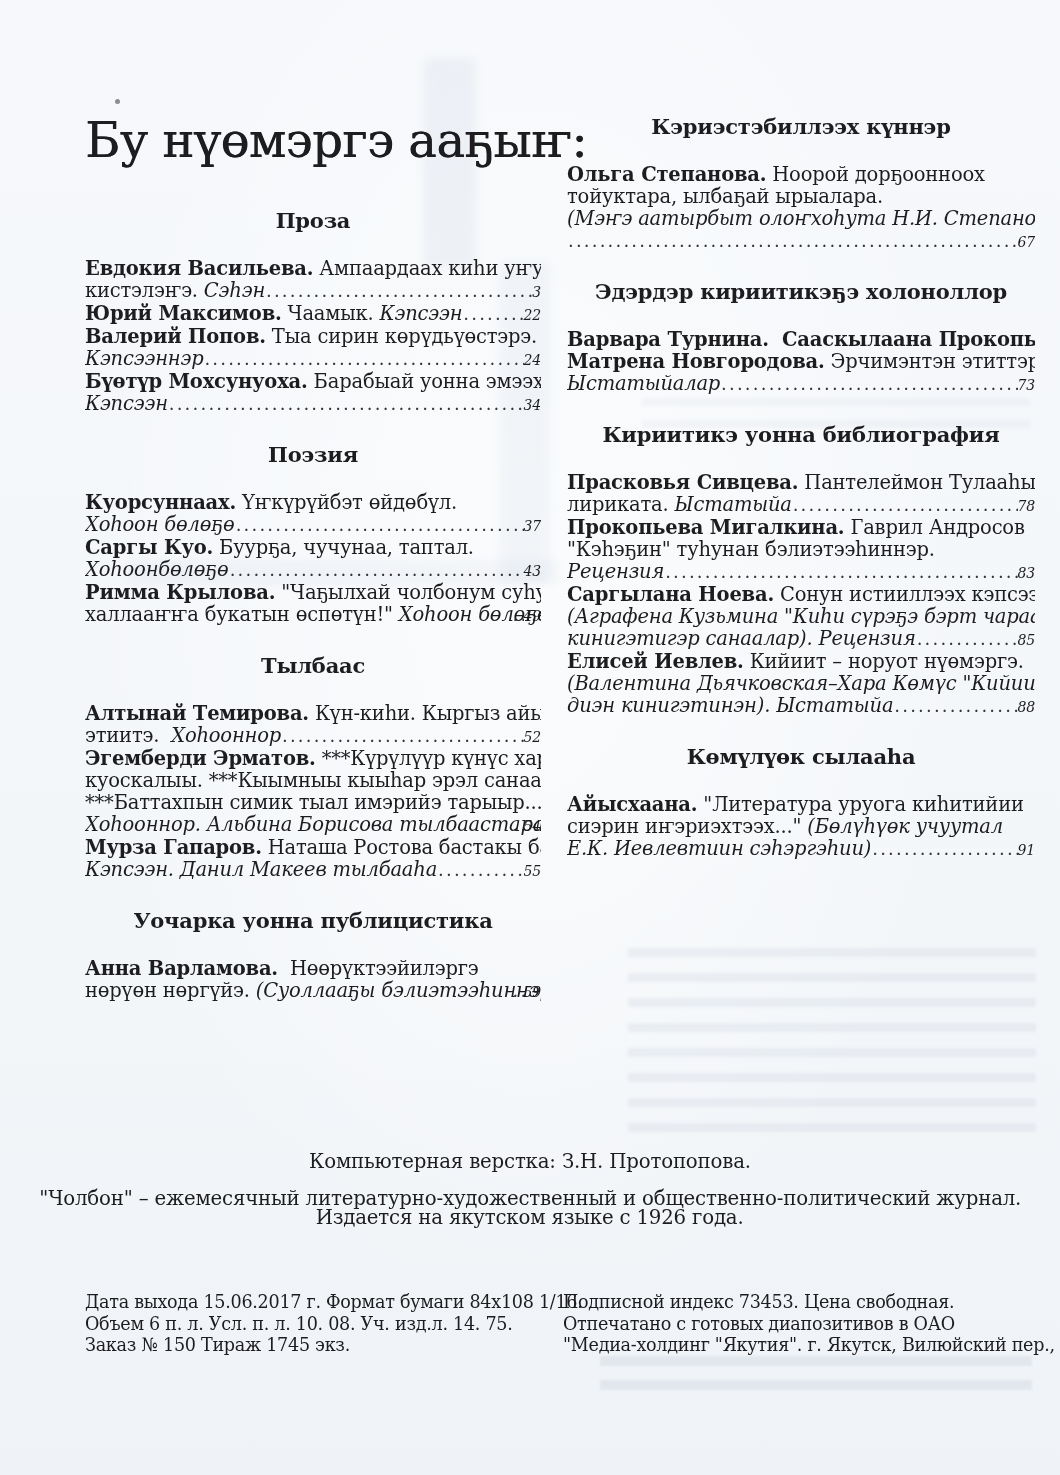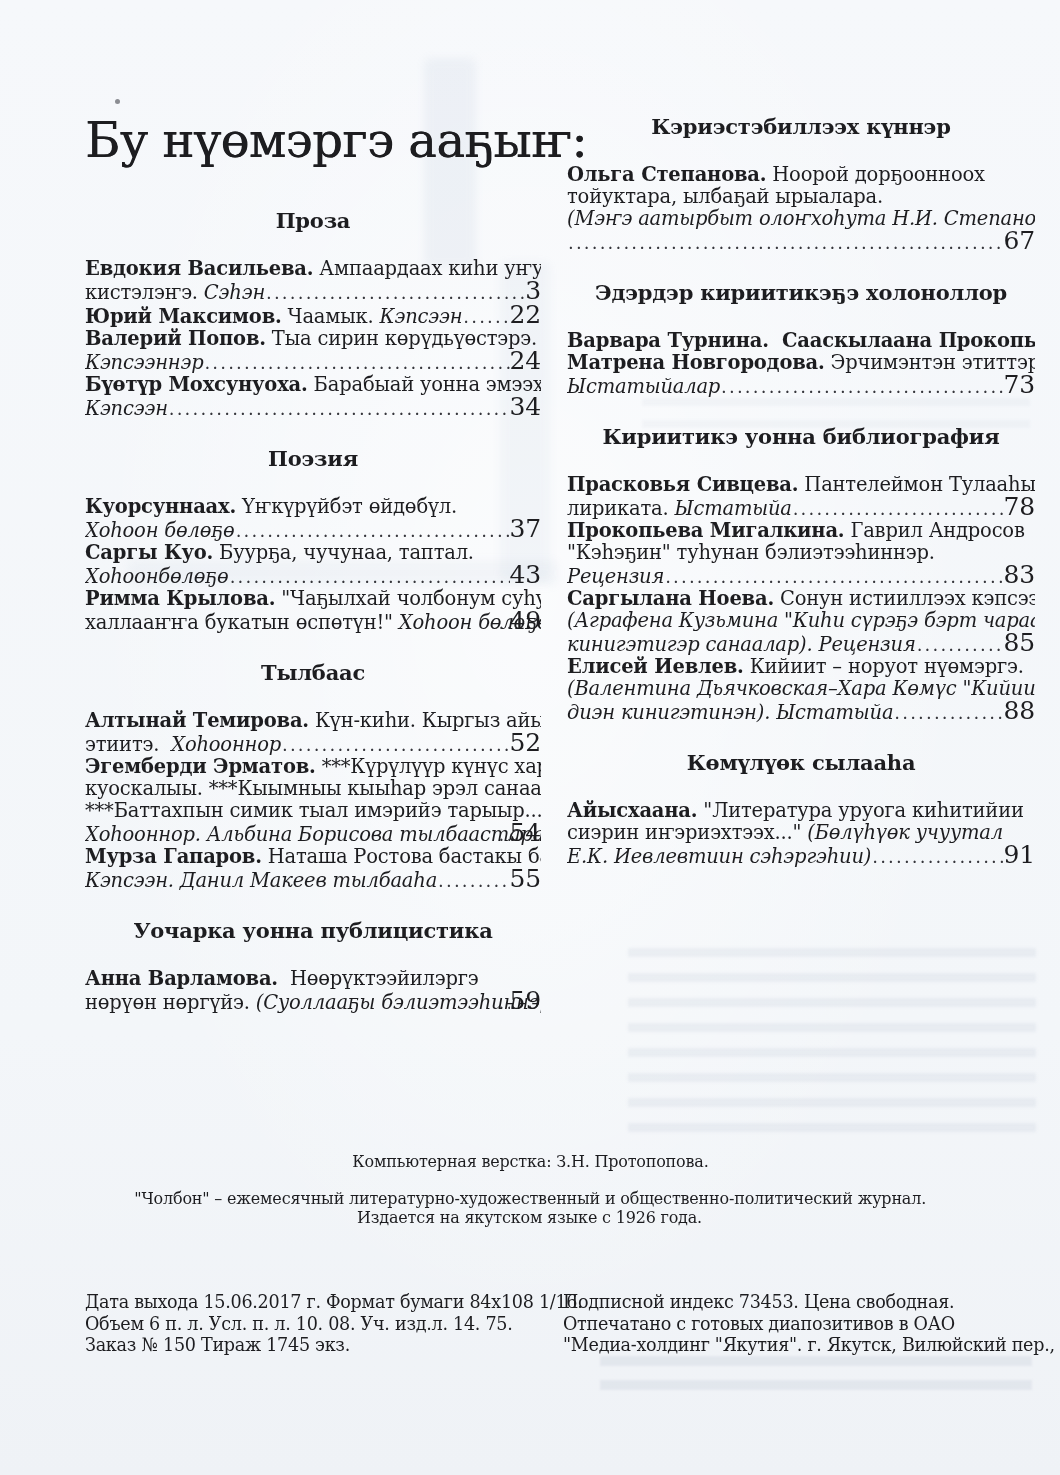--- a/index.html
+++ b/index.html
@@ -47,24 +47,24 @@
   }
   .txt{white-space:pre;flex:0 1 auto;min-width:0;}
   .seg-b{font-weight:bold;}
   .seg-i{font-style:italic;}
   .dots{flex:1 1 0;min-width:8px;overflow:hidden;white-space:nowrap;
     padding:0 3px 0 1px;color:#26262c;}
   .dots::after{
     content:"..................................................................................................";
     font-size:18px;letter-spacing:2.2px;opacity:.92;
   }
-  .pg{flex:0 0 auto;font-size:25px;}
+  .pg{flex:0 0 auto;font-style:italic;font-size:14px;}
   
   .colophon{position:absolute;left:0;right:0;top:1152px;text-align:center;}
-  .colophon .cline{font-size:17px;line-height:19.5px;}
+  .colophon .cline{font-size:21px;line-height:19.5px;}
   .colophon .cline > span{display:inline-block;transform:scaleX(.94);transform-origin:center;
     white-space:nowrap;letter-spacing:-0.2px;}
   .colophon .bold{font-weight:bold;}
   .colophon .gap{margin-top:17px;}
   
   .imprint{position:absolute;top:1291px;font-size:18.5px;line-height:21.5px;}
   .imprint .iline{white-space:nowrap;transform:scaleX(.95);transform-origin:left;
     letter-spacing:-0.3px;}
   .imprint-left{left:85px;width:500px;}
   .imprint-right{left:563px;width:497px;}

